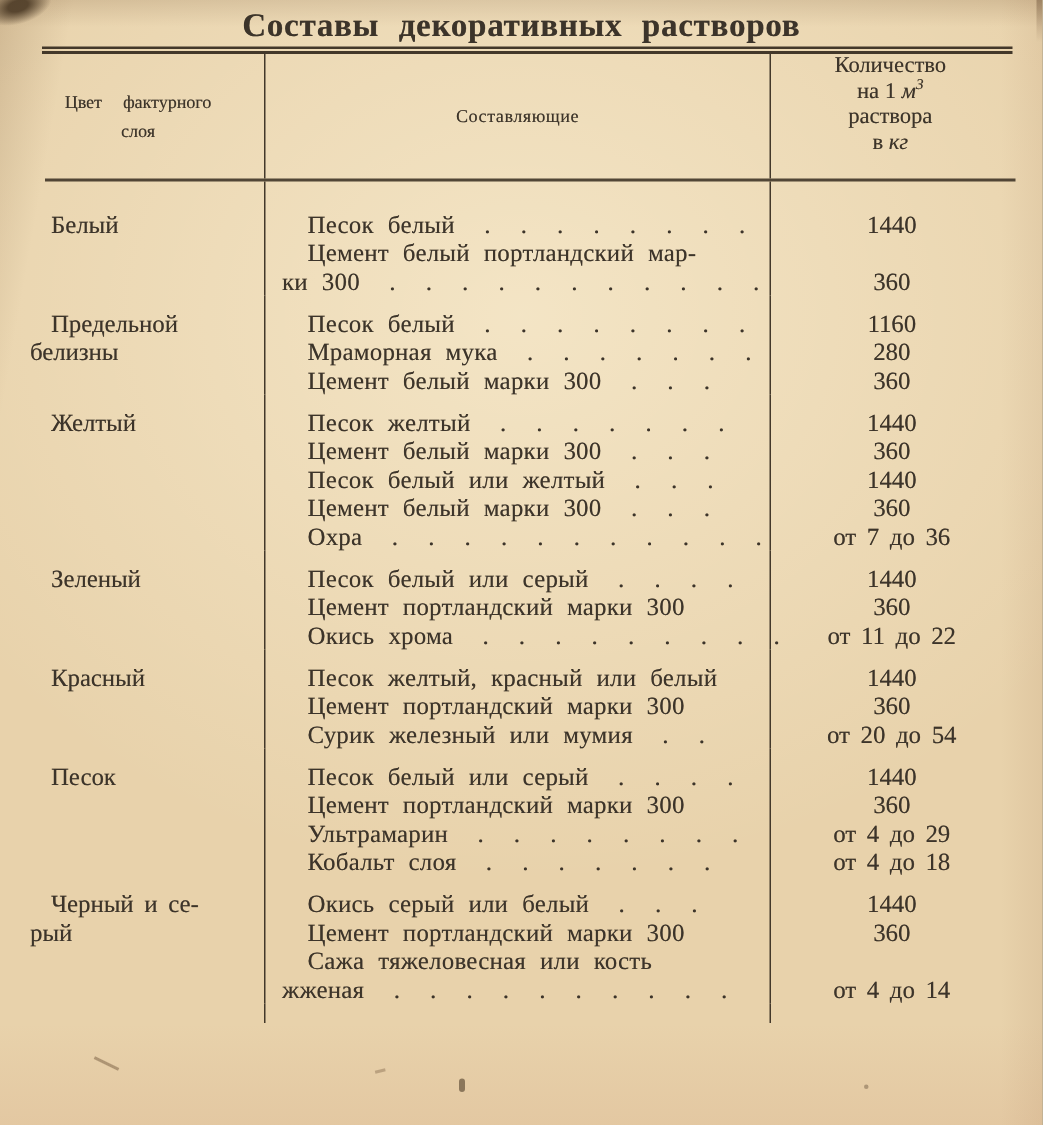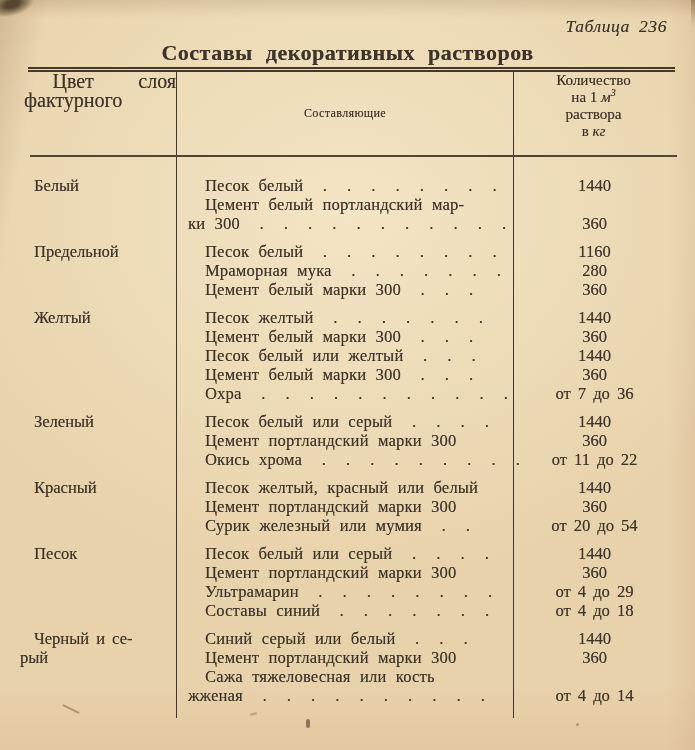--- a/index.html
+++ b/index.html
@@ -43,22 +43,22 @@
   .table{margin:0 8px;position:relative}
   .rule-top{margin:5px 12px 0 20px;height:5px;
     background:linear-gradient(to bottom,var(--rule,#38301f) 0 2px, rgba(0,0,0,0) 2px 3px, var(--rule,#38301f) 3px 5px)}
   .rule-mid{height:2px;margin:0 10px 0 22px;background:var(--rule,#473b2a);opacity:.92}
   .trow{display:flex}
   .c1{width:168px}
   .c2{width:336px;border-left:1.7px solid var(--rule,#473b2a)}
   .c3{flex:1 1 auto;border-left:1.7px solid var(--rule,#473b2a)}
   
   .thead{height:83px}
-  .thead .c1{display:flex;justify-content:center;text-align:center;
-    font-size:20px;line-height:19px}
+  .thead .c1{display:flex;flex-direction:column;justify-content:center;text-align:center;
+    font-size:12px;line-height:19px}
   .h-line1{word-spacing:11px}
   .thead .c2{display:flex;align-items:center;justify-content:center;font-size:12px;letter-spacing:.4px}
   .thead .c3{display:flex;flex-direction:column;justify-content:flex-start;text-align:center;
     font-size:15px;line-height:17px;padding-right:14px}
   .thead sup{font-size:10px;font-style:italic;line-height:0}
   .it{font-style:italic}
   
   #tbody .section > div{padding-top:9px}
   #tbody .section:first-child > div{padding-top:19px}
   .cat-line{padding-left:26px;white-space:nowrap;word-spacing:3px}
@@ -74,23 +74,20 @@
 
 <div class="page">
 
   <div class="blot-tl"></div>
   <div class="edge-rt"></div>
   <div class="speck-a"></div>
   <div class="scratch-a"></div>
   <div class="speck-b"></div>
   <div class="speck-c"></div>
 
-  <div class="caption-row">
-    <span class="caption">Таблица 236</span>
-  </div>
 
   <div class="title">Составы декоративных растворов</div>
 
   <div class="table">
 
     <div class="rule-top"></div>
 
     <div class="trow thead">
       <div class="c1">
         <div class="h-line1">Цвет фактурного</div>
@@ -121,20 +118,21 @@
           </div>
           <div class="c3">
             <div class="val-line">1440</div>
             <div class="val-line">&nbsp;</div>
             <div class="val-line">360</div>
           </div>
         </div>
         <div class="trow section">
           <div class="c1">
             <div class="cat-line">Предельной</div>
+            <div class="cat-line cont">белизны</div>
           </div>
           <div class="c2">
             <div class="comp-line"><span class="comp-text">Песок белый</span><span class="dots"> . . . . . . . .</span></div>
             <div class="comp-line"><span class="comp-text">Мраморная мука</span><span class="dots"> . . . . . . .</span></div>
             <div class="comp-line"><span class="comp-text">Цемент белый марки 300</span><span class="dots"> . . .</span></div>
           </div>
           <div class="c3">
             <div class="val-line">1160</div>
             <div class="val-line">280</div>
             <div class="val-line">360</div>
@@ -190,36 +188,36 @@
           </div>
         </div>
         <div class="trow section">
           <div class="c1">
             <div class="cat-line">Песок</div>
           </div>
           <div class="c2">
             <div class="comp-line"><span class="comp-text">Песок белый или серый</span><span class="dots"> . . . .</span></div>
             <div class="comp-line"><span class="comp-text">Цемент портландский марки 300</span></div>
             <div class="comp-line"><span class="comp-text">Ультрамарин</span><span class="dots"> . . . . . . . .</span></div>
-            <div class="comp-line"><span class="comp-text">Составы синий</span><span class="dots"> . . . . . . .</span></div>
+            <div class="comp-line"><span class="comp-text">Кобальт слоя</span><span class="dots"> . . . . . . .</span></div>
           </div>
           <div class="c3">
             <div class="val-line">1440</div>
             <div class="val-line">360</div>
             <div class="val-line">от 4 до 29</div>
             <div class="val-line">от 4 до 18</div>
           </div>
         </div>
         <div class="trow section">
           <div class="c1">
             <div class="cat-line">Черный и се-</div>
             <div class="cat-line cont">рый</div>
           </div>
           <div class="c2">
-            <div class="comp-line"><span class="comp-text">Синий серый или белый</span><span class="dots"> . . .</span></div>
+            <div class="comp-line"><span class="comp-text">Окись серый или белый</span><span class="dots"> . . .</span></div>
             <div class="comp-line"><span class="comp-text">Цемент портландский марки 300</span></div>
             <div class="comp-line"><span class="comp-text">Сажа тяжеловесная или кость</span></div>
             <div class="comp-line cont"><span class="comp-text">жженая</span><span class="dots"> . . . . . . . . . .</span></div>
           </div>
           <div class="c3">
             <div class="val-line">1440</div>
             <div class="val-line">360</div>
             <div class="val-line">&nbsp;</div>
             <div class="val-line">от 4 до 14</div>
           </div>

